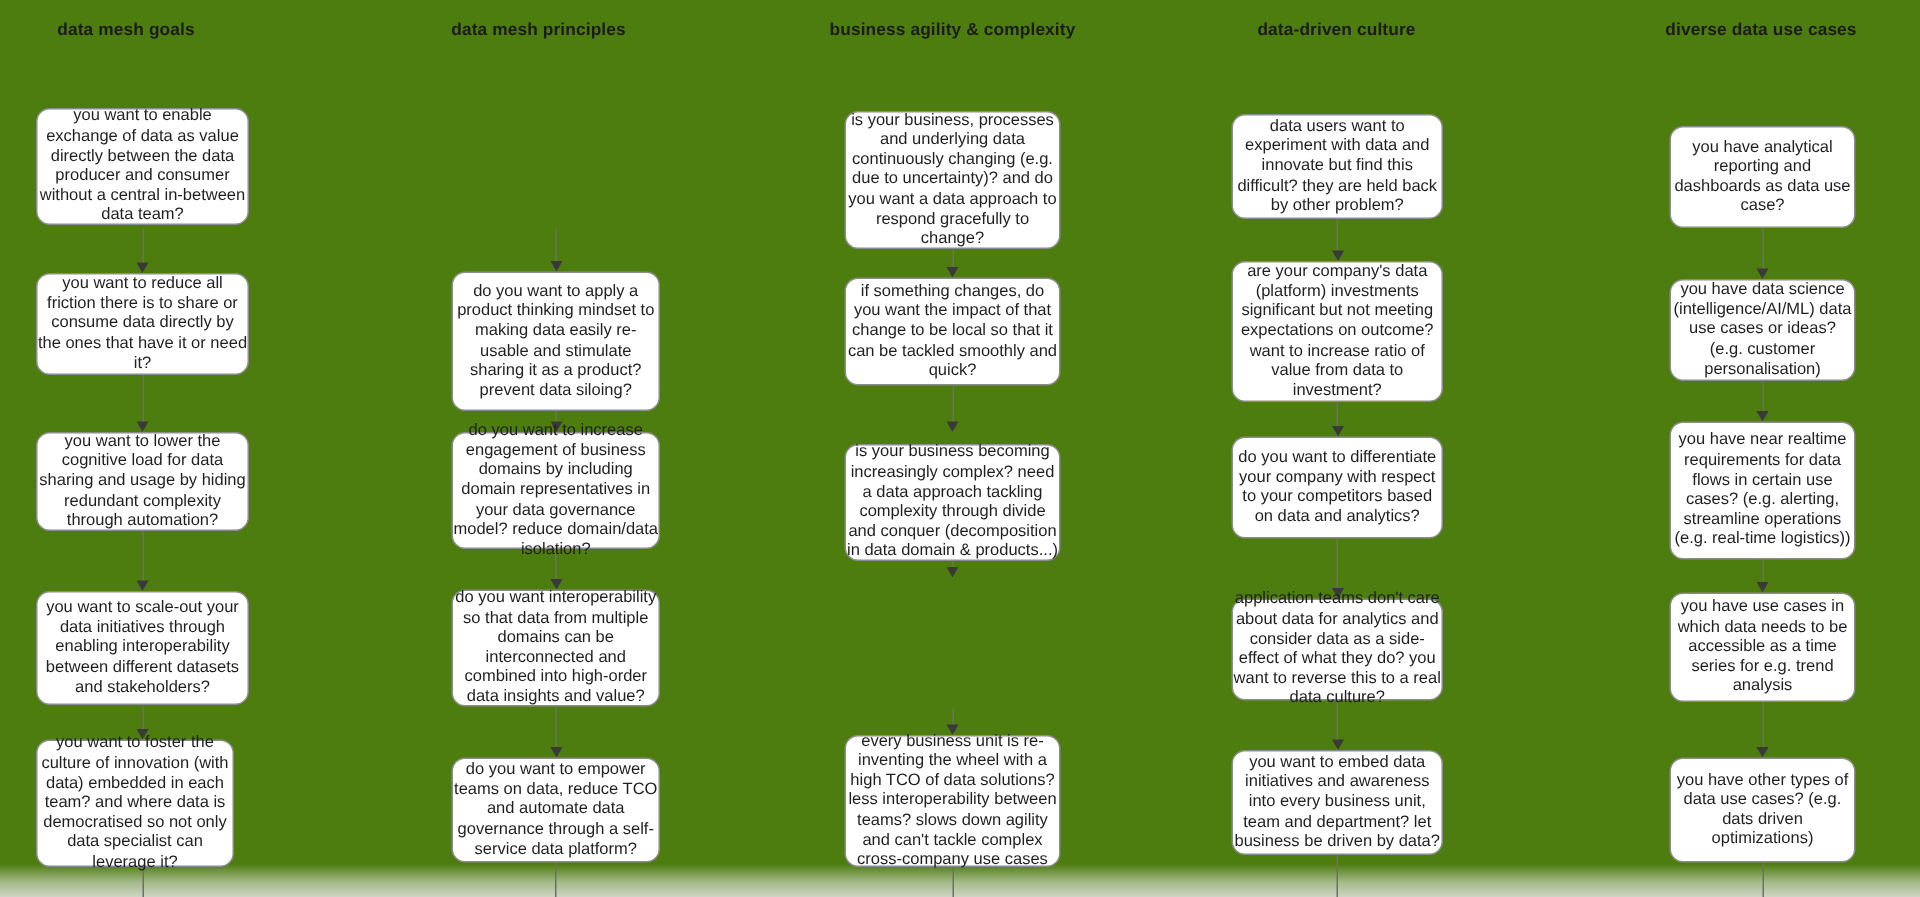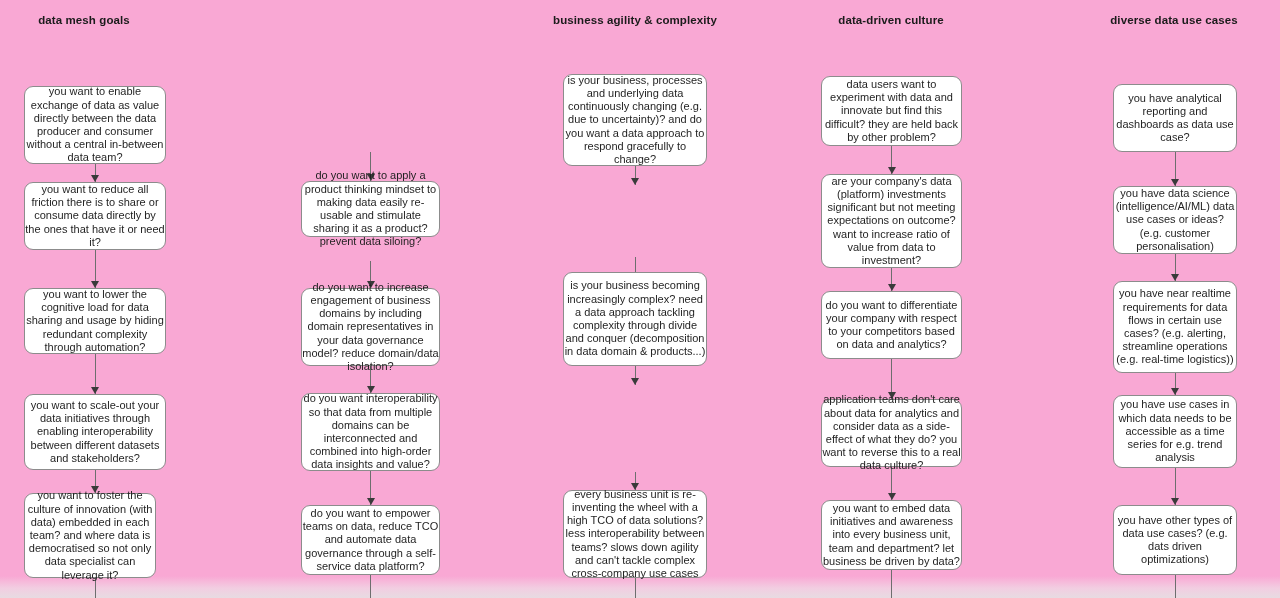--- a/index.html
+++ b/index.html
@@ -10,21 +10,21 @@
   body {
     width: 1280px;
     height: 598px;
     overflow: hidden;
     font-family: "Liberation Sans", sans-serif;
     position: relative;
   }
   #board {
     position: absolute;
     inset: 0;
-    background: #f9a8d4;
+    background: #4d7c0f;
   }
   .bottom-fade {
     position: absolute;
     left: 0;
     right: 0;
     bottom: 0;
     height: 22px;
     background: linear-gradient(to bottom, rgba(240,240,240,0) 0%, rgba(236,236,236,0.55) 55%, rgba(228,228,228,0.85) 100%);
     pointer-events: none;
   }
@@ -81,21 +81,21 @@
     z-index: 1;
   }
 </style>
 </head>
 <body>
 
 <div id="board">
   <div class="bottom-fade"></div>
 <div class="col" style="left: 24px; width: 142px;">
       <div class="col-title" style="left: -90px; width: 300px;">data mesh goals</div>
-      <div class="node" style="left: 0px; top: 86px; width: 142px; height: 78px;">
+      <div class="node" style="left: 0px; top: 72px; width: 142px; height: 78px;">
         <span class="node-text">you want to enable exchange of data as value directly between the data producer and consumer without a central in-between data team?</span>
       </div>
       <div class="connector" style="left: 70.5px; top: 152px; height: 30px;"></div>
       <div class="arrowhead" style="left: 67px; top: 175px;"></div>
       <div class="node" style="left: 0px; top: 182px; width: 142px; height: 68px;">
         <span class="node-text">you want to reduce all friction there is to share or consume data directly by the ones that have it or need it?</span>
       </div>
       <div class="connector" style="left: 70.5px; top: 250px; height: 38px;"></div>
       <div class="arrowhead" style="left: 67px; top: 281px;"></div>
       <div class="node" style="left: 0px; top: 288px; width: 142px; height: 66px;">
@@ -107,23 +107,24 @@
         <span class="node-text">you want to scale-out your data initiatives through enabling interoperability between different datasets and stakeholders?</span>
       </div>
       <div class="connector" style="left: 70.5px; top: 470px; height: 23px;"></div>
       <div class="arrowhead" style="left: 67px; top: 486px;"></div>
       <div class="node" style="left: 0px; top: 493px; width: 132px; height: 85px; justify-content: flex-end;">
         <span class="node-text">you want to foster the culture of innovation (with data) embedded in each team? and where data is democratised so not only data specialist can leverage it?</span>
       </div>
       <div class="connector" style="left: 70.5px; top: 578px; height: 20px;"></div>
     </div>
     <div class="col" style="left: 301px; width: 139px;">
+      <div class="col-title" style="left: -92px; width: 300px;">data mesh principles</div>
       <div class="connector" style="left: 69px; top: 152px; height: 29px;"></div>
       <div class="arrowhead" style="left: 65.5px; top: 174px;"></div>
-      <div class="node" style="left: 0px; top: 181px; width: 139px; height: 56px;">
+      <div class="node" style="left: 0px; top: 181px; width: 139px; height: 93px;">
         <span class="node-text">do you want to apply a product thinking mindset to making data easily re-usable and stimulate sharing it as a product? prevent data siloing?</span>
       </div>
       <div class="connector" style="left: 69px; top: 261px; height: 27px;"></div>
       <div class="arrowhead" style="left: 65.5px; top: 281px;"></div>
       <div class="node" style="left: 0px; top: 288px; width: 139px; height: 78px;">
         <span class="node-text">do you want to  increase engagement of business domains by including domain representatives in your data governance model? reduce domain/data isolation?</span>
       </div>
       <div class="connector" style="left: 69px; top: 366px; height: 27px;"></div>
       <div class="arrowhead" style="left: 65.5px; top: 386px;"></div>
       <div class="node" style="left: 0px; top: 393px; width: 139px; height: 78px;">
@@ -136,23 +137,26 @@
       </div>
       <div class="connector" style="left: 69px; top: 575px; height: 23px;"></div>
     </div>
     <div class="col" style="left: 563px; width: 144px;">
       <div class="col-title" style="left: -78px; width: 300px;">business agility &amp; complexity</div>
       <div class="node" style="left: 0px; top: 74px; width: 144px; height: 92px;">
         <span class="node-text">is your business, processes and underlying data continuously changing (e.g. due to uncertainty)? and do you want a data approach  to respond gracefully to change?</span>
       </div>
       <div class="connector" style="left: 71.5px; top: 166px; height: 19px;"></div>
       <div class="arrowhead" style="left: 68px; top: 178px;"></div>
+      <div class="node" style="left: 0px; top: 185px; width: 144px; height: 72px;">
+        <span class="node-text">if something changes, do you want the impact of that change to be local so that it can be tackled smoothly and quick?</span>
+      </div>
       <div class="connector" style="left: 71.5px; top: 257px; height: 31px;"></div>
       <div class="arrowhead" style="left: 68px; top: 281px;"></div>
-      <div class="node" style="left: 0px; top: 272px; width: 144px; height: 94px;">
+      <div class="node" style="left: 0px; top: 296px; width: 144px; height: 78px;">
         <span class="node-text">is your business becoming increasingly complex? need a data approach tackling complexity through divide and conquer (decomposition in data domain &amp; products...)</span>
       </div>
       <div class="connector" style="left: 71.5px; top: 366px; height: 19px;"></div>
       <div class="arrowhead" style="left: 68px; top: 378px;"></div>
       <div class="connector" style="left: 71.5px; top: 472px; height: 18px;"></div>
       <div class="arrowhead" style="left: 68px; top: 483px;"></div>
       <div class="node" style="left: 0px; top: 490px; width: 144px; height: 88px;">
         <span class="node-text">every business unit is re-inventing the wheel with a high TCO of data solutions? less interoperability between teams? slows down agility and can't tackle complex cross-company use cases</span>
       </div>
       <div class="connector" style="left: 71.5px; top: 578px; height: 20px;"></div>

